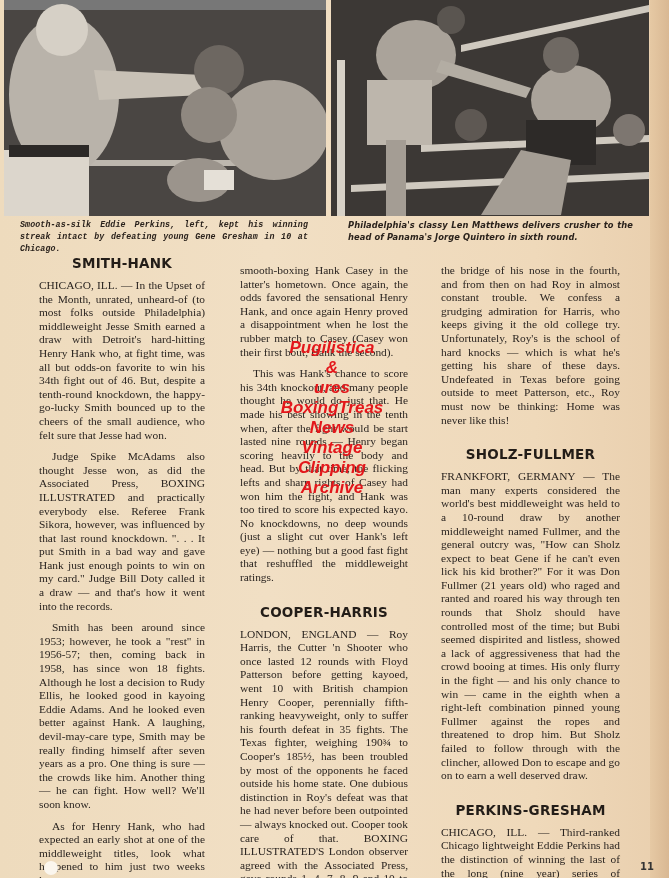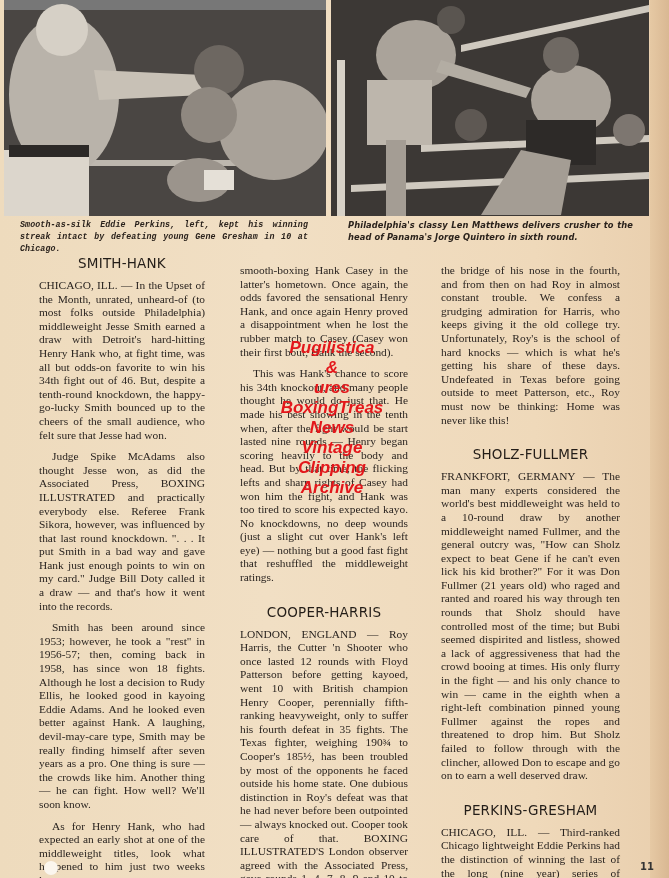--- a/index.html
+++ b/index.html
@@ -19,21 +19,21 @@
   }
   .caption.left { left:20px; width:288px;font-family:Liberation Mono, monospace; }
   .caption.right { left:348px; width:285px; }
   .col { position:absolute; top:256px; font-size:11.4px; line-height:13.6px; text-align:justify; hyphens:manual; }
   .col1 { left:31px; width:182px; }
   .col2 { left:232px; width:184px; }
   .col3 { left:433px; width:195px; }
   .col p { margin:8px; text-indent:13px; }
   .col p.first { text-indent:0; }
   .head {
-    font-family:"DejaVu Sans", sans-serif; font-weight:normal; font-size:13.5px; text-align:center;
+    font-family:"DejaVu Sans", sans-serif; font-weight:bold; font-size:13.5px; text-align:center;
     color:#231d18; line-height:15px; margin:0 0 1px 0; letter-spacing:0.2px;
   }
   .gap { height:12px; }
   .watermark {
     position:absolute; left:262px; top:338px; width:140px; text-align:center;
     font-family:Liberation Sans, sans-serif; font-style:italic; font-weight:bold; color:#e3171b;
     font-size:17px; line-height:20px; pointer-events:none;
   }
   .pagenum { position:absolute; left:640px; top:861px; font-family:"DejaVu Sans", sans-serif; font-weight:bold; font-size:10px; color:#333;text-align:center; }
   .hole { position:absolute; left:44px; top:861px; width:14px; height:14px; border-radius:50%; background:#fbf6ee; }

